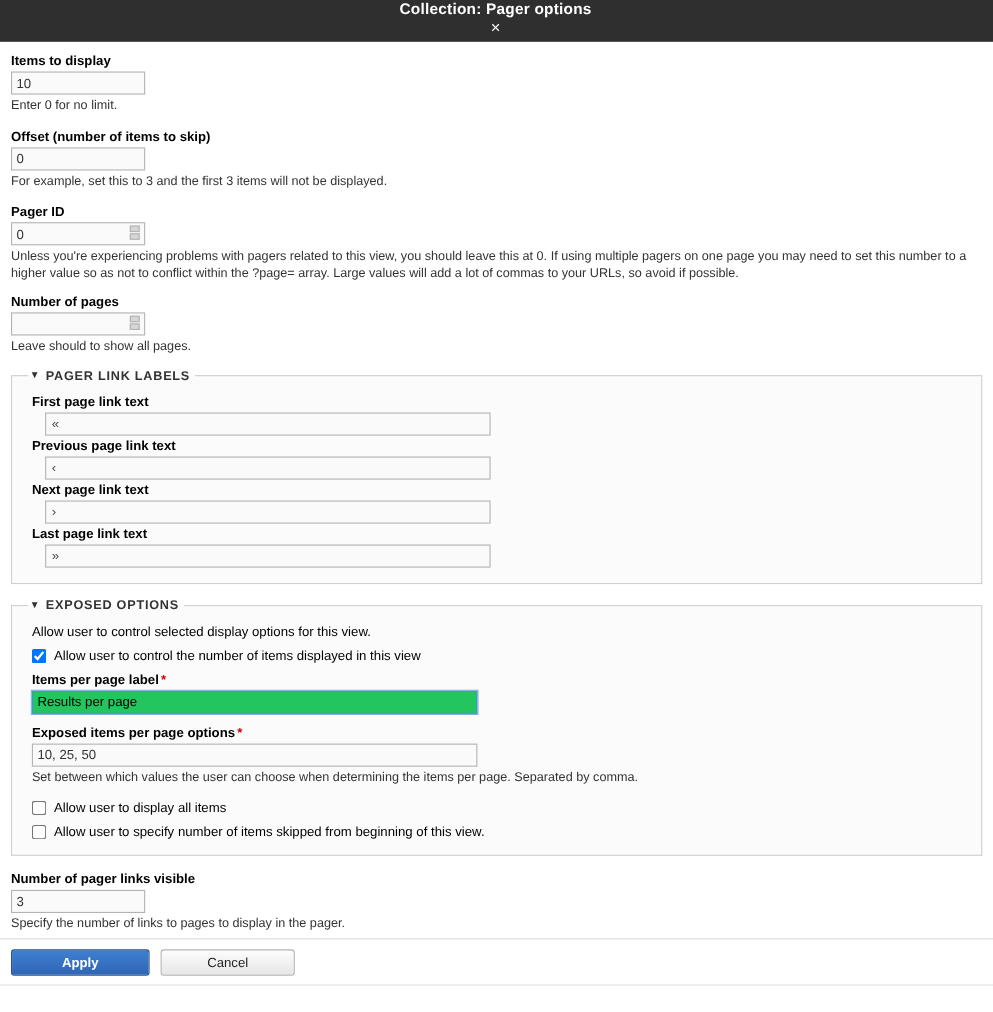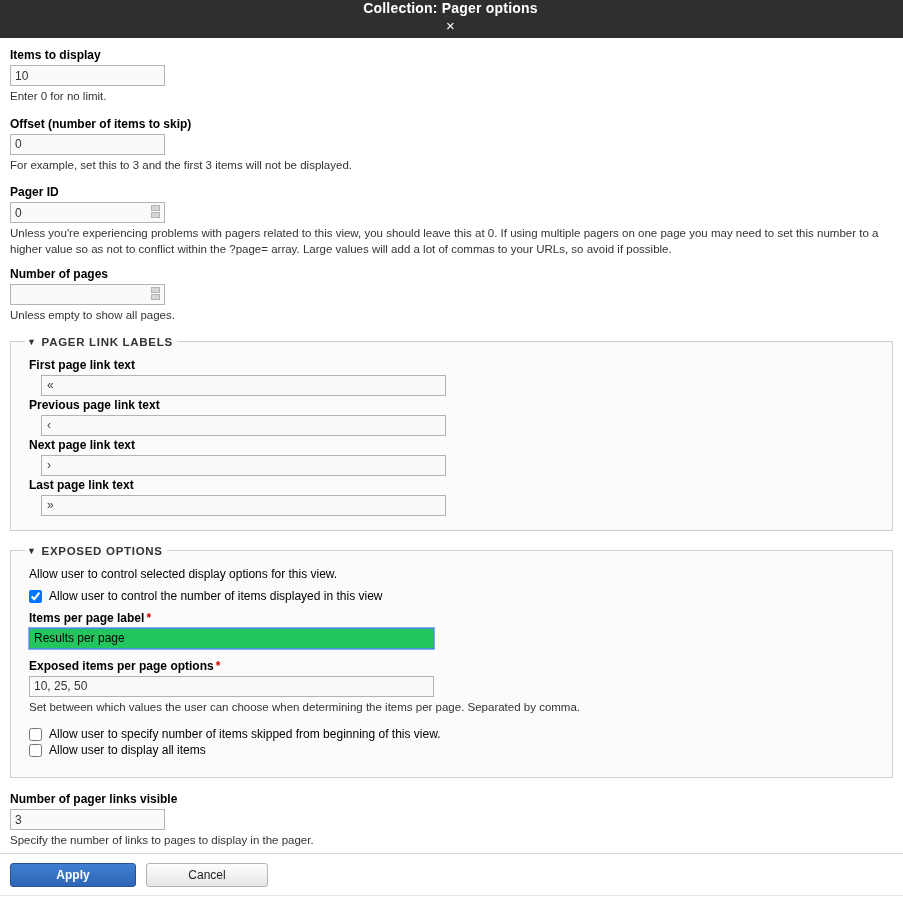--- a/index.html
+++ b/index.html
@@ -75,21 +75,21 @@
     box-sizing: border-box;
     height: 21px;
     border: 1px solid #b3b3b3;
     background: #fafafa;
     font-family: "Liberation Sans", sans-serif;
     font-size: 12px;
     color: #333;
     padding: 1px 4px;
     outline: none;
   }
-  input.txt.small { width: 155px; }
+  input.txt.small { width: 122px; }
   input.txt.mid   { width: 405px; }
 
   
   .numwrap {
     position: relative;
     display: inline-block;
   }
   .numwrap .spin {
     position: absolute;
     right: 4px;
@@ -262,21 +262,21 @@
     <span class="spin"></span>
   </span>
   <div class="desc wide">Unless you're experiencing problems with pagers related to this view, you should leave this at 0. If using multiple pagers on one page you may need to set this number to a higher value so as not to conflict within the ?page= array. Large values will add a lot of commas to your URLs, so avoid if possible.</div>
 
   
   <label class="fld">Number of pages</label>
   <span class="numwrap">
     <input class="txt small" type="text" value="" style="">
     <span class="spin"></span>
   </span>
-  <div class="desc">Unless empty to show all pages.</div>
+  <div class="desc">Leave should to show all pages.</div>
 
   
   <fieldset class="box">
     <legend class="box-legend">
       <span class="tri">▼</span><span>PAGER LINK LABELS</span>
     </legend>
 
     <div class="sym-row">
       <label class="sub-label">First page link text</label>
       <input class="sym" type="text" value="«" style="">
@@ -319,28 +319,28 @@
     </div>
 
     <div class="grp" style="margin-top:10px;">
       <label class="fld">
         <span>Exposed items per page options</span><span class="req">*</span>
       </label>
       <input class="txt mid" type="text" value="10, 25, 50" style="">
       <div class="desc">Set between which values the user can choose when determining the items per page. Separated by comma.</div>
     </div>
 
+    <div class="check-row">
+      <input type="checkbox" style="">
+      <label>Allow user to display all items</label>
+    </div>
+
     <div class="check-row" style="margin-bottom:2px;">
       <input type="checkbox" style="">
       <label>Allow user to specify number of items skipped from beginning of this view.</label>
-    </div>
-
-    <div class="check-row">
-      <input type="checkbox" style="">
-      <label>Allow user to display all items</label>
     </div>
   </fieldset>
 
   
   <label class="fld">Number of pager links visible</label>
   <input class="txt small" type="text" value="3" style="">
   <div class="desc">Specify the number of links to pages to display in the pager.</div>
 
 </div>
 

